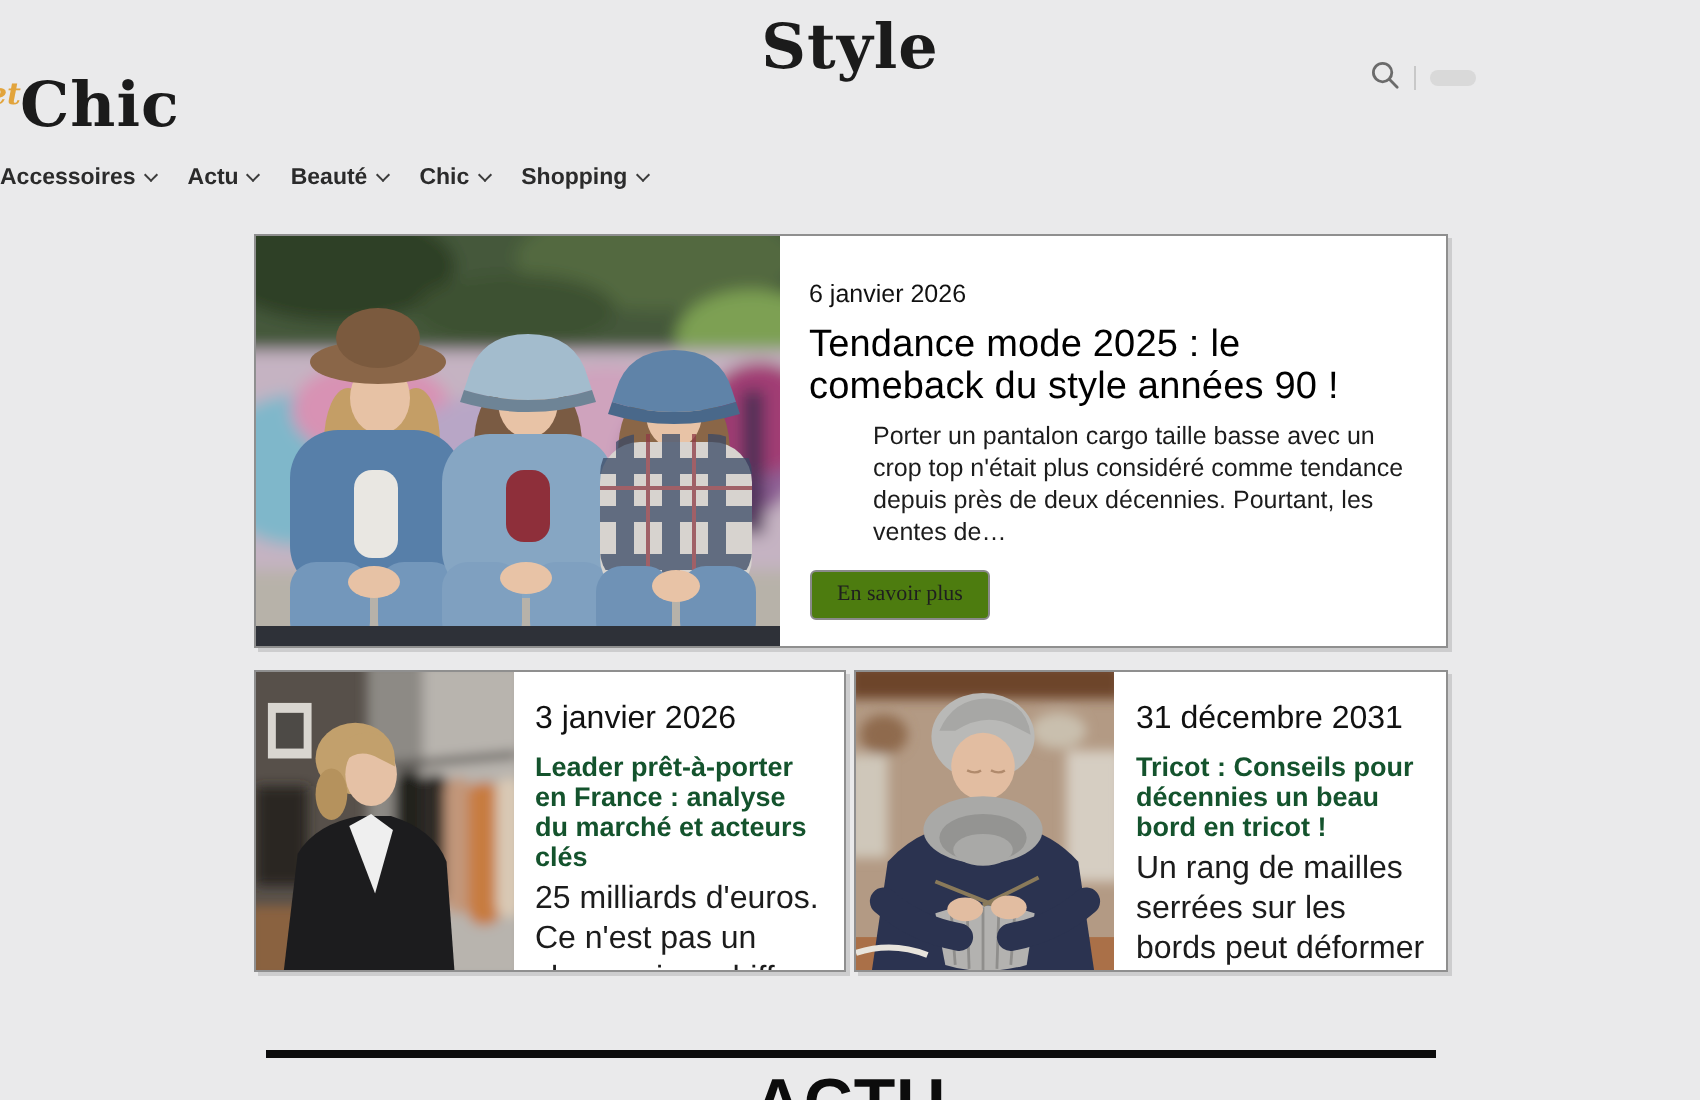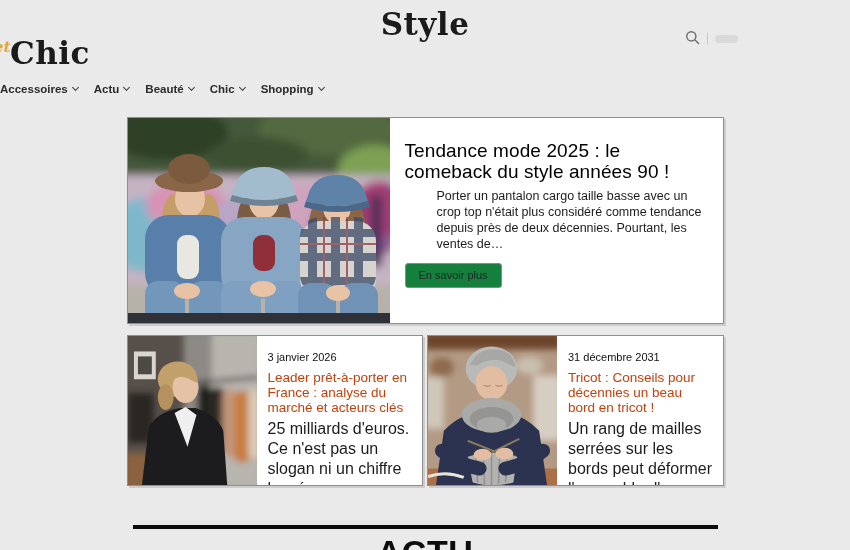--- a/index.html
+++ b/index.html
@@ -33,28 +33,28 @@
   
   .content { width: 597px; margin: 0 auto; }
 
   .card { background: #fff; border: 1px solid #8f8f8f; box-shadow: 2px 2px 0 rgba(0,0,0,0.12); display: flex; overflow: hidden; }
   .hero-card { margin-top: 20px; height: 207px; }
   .hero-figure { width: 262px; flex: 0 0 262px; height: 100%; overflow: hidden; }
   .hero-body { flex: 1; padding: 22px 16px 14px 15px; }
   .hero-date { font-size: 12.5px; color: #111; margin-bottom: 8px; }
   .hero-title { font-size: 19px; font-weight: normal; line-height: 1.13; color: #000; margin-bottom: 6px; letter-spacing: 0.1px; }
   .hero-excerpt { font-size: 12.5px; line-height: 1.28; color: #1c1c1c; margin-left: 32px; }
-  .btn { display: inline-block; margin-top: 11px; padding: 5px 13px 6px; font-family: Liberation Sans, sans-serif; font-size: 11px; color: #1f1f1f; background: #15803d; border: 1px solid #8a8a8a; border-radius: 3px; cursor: pointer; }
+  .btn { display: inline-block; margin-top: 11px; padding: 5px 13px 6px; font-family: Liberation Serif, serif; font-size: 11px; color: #1f1f1f; background: #4d7c0f; border: 1px solid #8a8a8a; border-radius: 3px; cursor: pointer; }
 
   .cards-row { display: flex; gap: 4px; margin-top: 11px; }
   .small-card { flex: 1; height: 151px; }
   .small-figure { width: 129px; flex: 0 0 129px; height: 100%; overflow: hidden; }
   .small-body { flex: 1; padding: 15px 10px 10px 11px; }
-  .small-date { font-size: 11px; color: #111; margin-bottom: 7px; }
-  .small-title { font-size: 13.5px; font-weight: normal; line-height: 1.12; color: #c2410c; margin-bottom: 4px; }
+  .small-date { font-size: 16px; color: #111; margin-bottom: 7px; }
+  .small-title { font-size: 13.5px; font-weight: bold; line-height: 1.12; color: #14532d; margin-bottom: 4px; }
   .small-excerpt { font-size: 16px; line-height: 1.26; color: #1c1c1c; }
   .btn-sm { margin-top: 8px; padding: 4px 11px 5px; font-size: 10.5px; }
 
   
   .section-rule { width: 585px; height: 4px; background: #0c0c0c; margin: 39px auto 0; }
   .section-title { text-align: center; font-size: 34px; font-weight: bold; color: #0c0c0c; margin-top: 4px; letter-spacing: 0.5px; }
 
   figure svg { width: 100%; height: 100%; display: block; }
 </style>
 </head>
@@ -184,20 +184,21 @@
               <rect x="172" y="126" width="80" height="2" fill="#8e3a44"></rect>
             </g>
             <rect x="170" y="166" width="38" height="41" rx="13" fill="#6f92b6"></rect>
             <rect x="212" y="166" width="38" height="41" rx="13" fill="#6f92b6"></rect>
             <ellipse cx="210" cy="176" rx="12" ry="8" fill="#e8c3a6"></ellipse>
           </g>
           <rect y="196" width="262" height="11" fill="#2e3138"></rect>
         </svg>
       </figure>
       <div class="hero-body">
+        <div class="hero-date">6 janvier 2026</div>
         <h2 class="hero-title">Tendance mode 2025 : le comeback du style années 90 !</h2>
         <p class="hero-excerpt">Porter un pantalon cargo taille basse avec un crop top n'était plus considéré comme tendance depuis près de deux décennies. Pourtant, les ventes de…</p>
         <button class="btn">En savoir plus</button>
       </div>
     </article>
 
     <div class="cards-row">
 
       <article class="card small-card">
         <figure class="small-figure">

